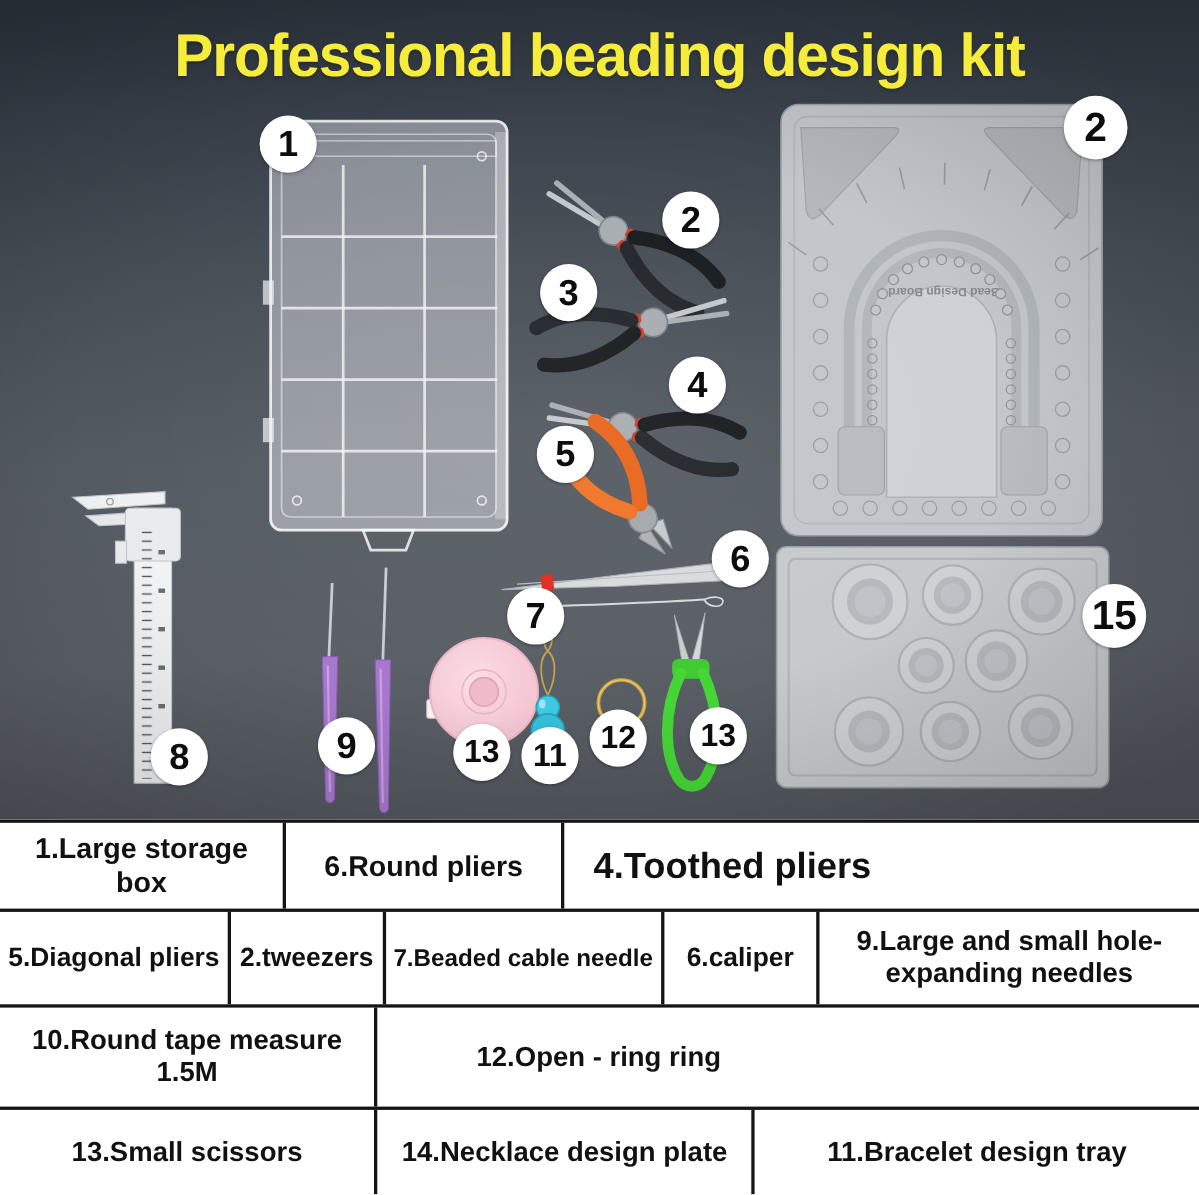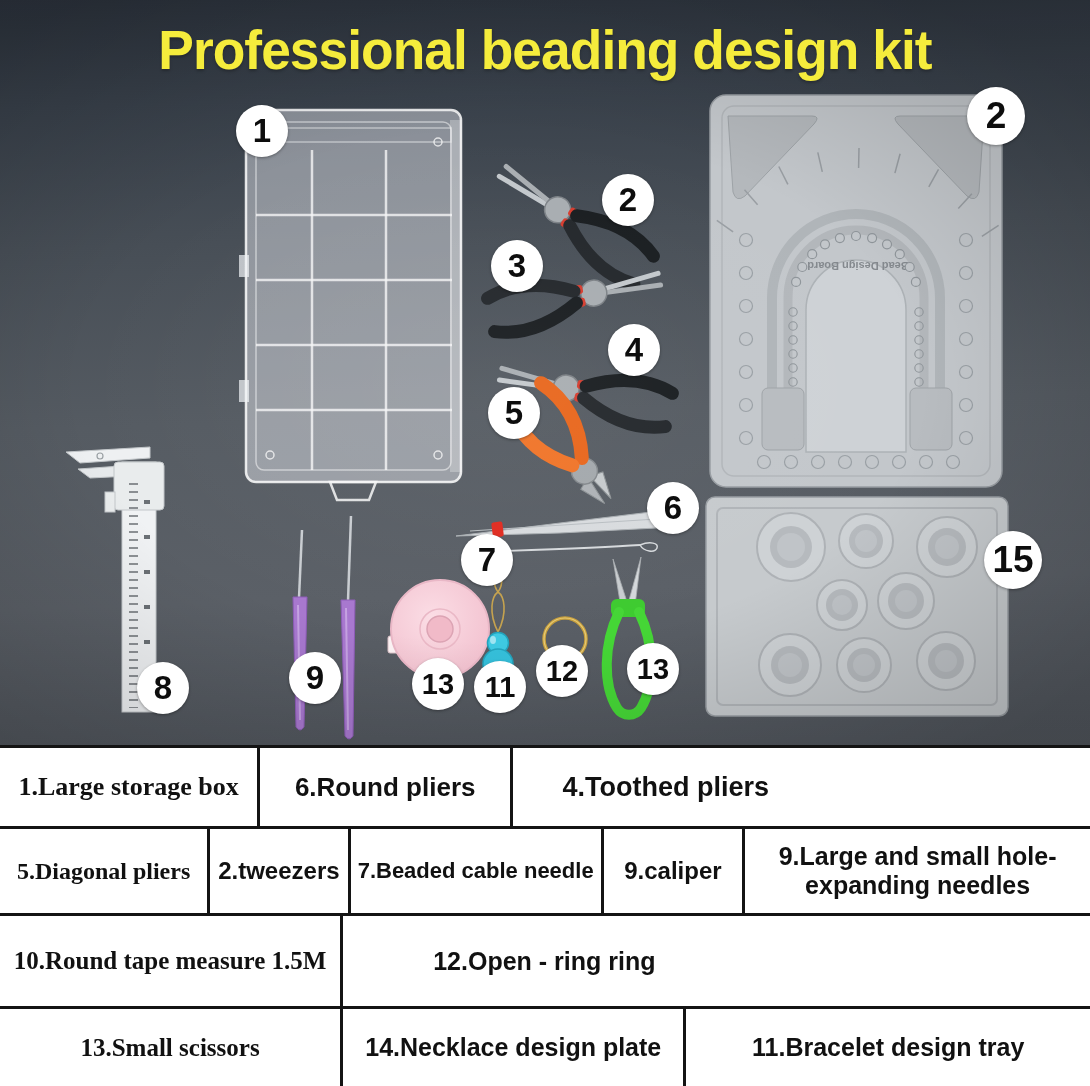--- a/index.html
+++ b/index.html
@@ -19,24 +19,24 @@
          color:#0d0d0d;font-weight:bold;font-size:33px;display:flex;align-items:center;
          justify-content:center;box-shadow:0 1px 3px rgba(0,0,0,0.35);}
   .badge.lg{width:58px;height:58px;font-size:37px;}
   
   .legend{position:absolute;top:745px;left:0;width:1090px;height:341px;background:#ffffff;
           color:#111;font-weight:bold;border-top:3px solid #141414;box-sizing:border-box;}
   .lrow{display:flex;border-bottom:3px solid #141414;box-sizing:border-box;width:100%;}
   .lrow:last-child{border-bottom:none;}
   .lcell{display:flex;align-items:center;justify-content:center;text-align:center;
          box-sizing:border-box;border-left:3px solid #141414;padding:0 6px;}
-  .lcell:first-child{border-left:none;font-family:Liberation Serif, serif;}
+  .lcell:first-child{border-left:none;}
   .r1{height:81px}.r2{height:87px}.r3{height:93px}.r4{height:77px}
   .r1 .c1{width:23.6%;font-size:26px}.r1 .c2{width:23.2%;font-size:26px}
-  .r1 .c3{width:24.9%;font-size:19px}.r1 .c4{width:28.3%;font-size:27px}
+  .r1 .c3{width:24.9%;font-size:19px}.r1 .c4{width:28.3%;font-size:33px}
   .r2 .c1{width:19%;font-size:24px}.r2 .c2{width:12.9%;font-size:24px}
   .r2 .c3{width:23.2%;font-size:22px}.r2 .c4{width:13%;font-size:24px}
   .r2 .c5{width:31.9%;font-size:25px;justify-content:flex-start;text-align:center;
           padding:0 14px;line-height:1.18}
   .r3 .c1{width:31.2%;font-size:25px}.r3 .c2{width:31.6%;font-size:25px}.r3 .c3{width:37.2%;font-size:25px}
   .r4 .c1{width:31.2%;font-size:25px}.r4 .c2{width:31.5%;font-size:25px}.r4 .c3{width:37.3%;font-size:25px}
 </style>
 </head>
 <body>
 
@@ -317,21 +317,21 @@
   <div class="legend">
     <div class="lrow r1">
       <div class="lcell c1">1.Large storage box</div>
       <div class="lcell c2">6.Round pliers</div>
       <div class="lcell c4">4.Toothed pliers</div>
     </div>
     <div class="lrow r2">
       <div class="lcell c1">5.Diagonal pliers</div>
       <div class="lcell c2">2.tweezers</div>
       <div class="lcell c3">7.Beaded cable needle</div>
-      <div class="lcell c4">9.caliper</div>
+      <div class="lcell c4">6.caliper</div>
       <div class="lcell c5">9.Large and small hole-expanding needles</div>
     </div>
     <div class="lrow r3">
       <div class="lcell c1">10.Round tape measure 1.5M</div>
       <div class="lcell c3">12.Open - ring ring</div>
     </div>
     <div class="lrow r4">
       <div class="lcell c1">13.Small scissors</div>
       <div class="lcell c2">14.Necklace design plate</div>
       <div class="lcell c3">11.Bracelet design tray</div>

